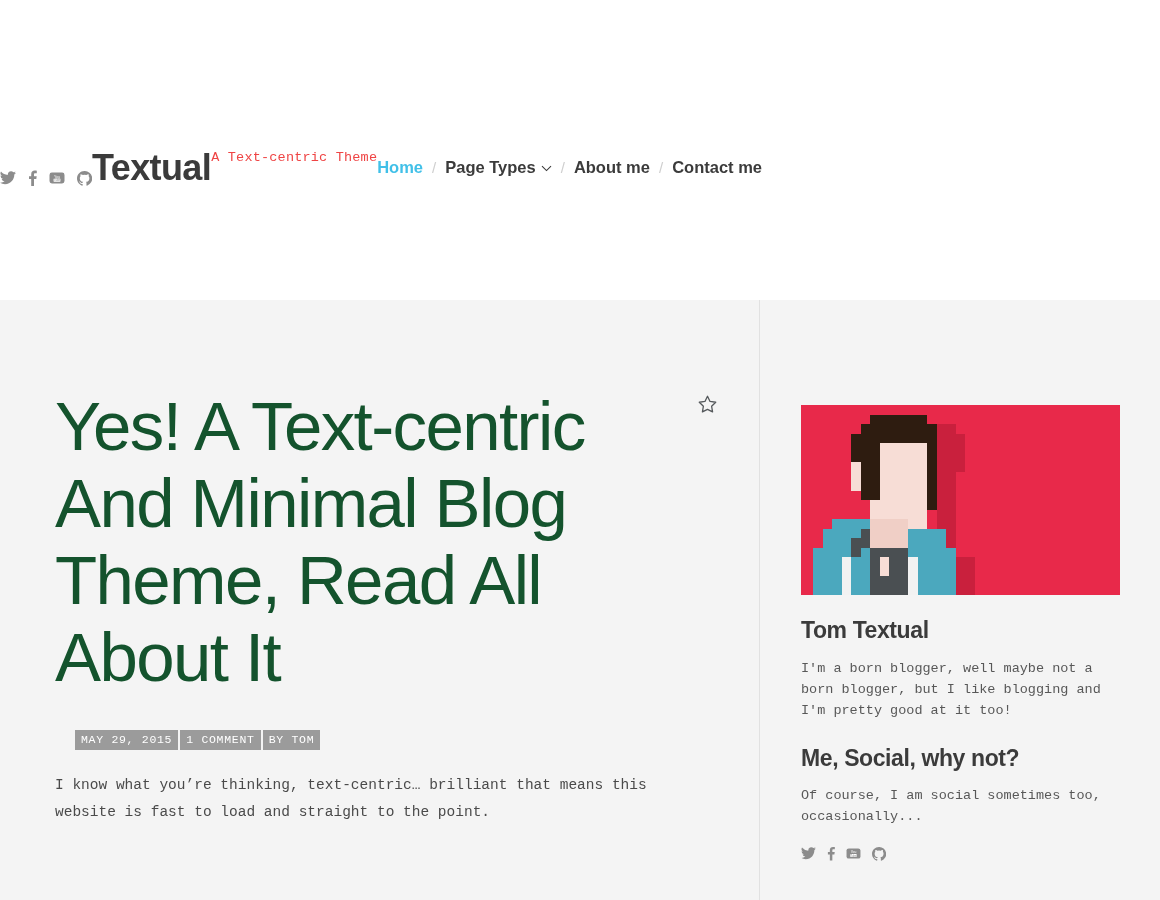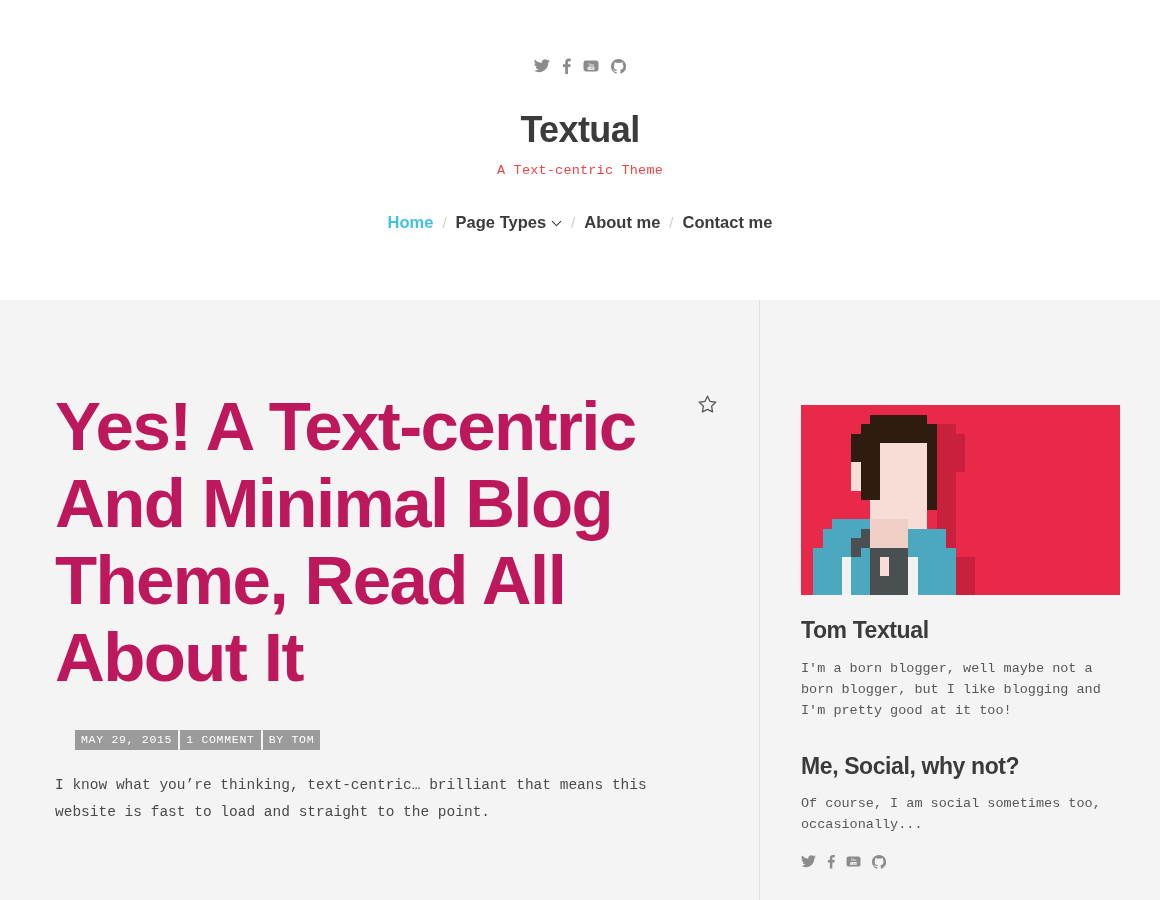--- a/index.html
+++ b/index.html
@@ -8,21 +8,21 @@
     background: #ffffff;
     font-family: "Liberation Sans", sans-serif;
     overflow: hidden;
   }
   .page { width: 1160px; height: 900px; position: relative; }
 
   
   .site-header {
     height: 300px; width: 100%;
     background: #ffffff;
-    display: flex; flex-direction: column; align-items: center;
+    display: flex; align-items: center;
   }
   .header-social {
     margin-top: 56px;
     display: flex; align-items: center; gap: 12px;
     height: 20px;
   }
   .soc-icon { display: inline-flex; align-items: center; justify-content: center; fill: #8c8c8c; }
   .site-title {
     margin-top: 36px;
     font-size: 36px; font-weight: bold; letter-spacing: -0.6px;
@@ -54,22 +54,22 @@
     border-right: 1px solid #e1e1e1;
     padding: 88px 55px 0 55px;
     position: relative;
   }
   .bookmark-btn {
     position: absolute; top: 92px; right: 40px;
     width: 24px; height: 24px;
     display: flex; align-items: center; justify-content: center;
   }
   .post-title {
-    font-size: 69px; line-height: 77px; font-weight: bold;
-    color: #be185d; letter-spacing: -1.6px;
+    font-size: 69px; line-height: 77px; font-weight: normal;
+    color: #14532d; letter-spacing: -1.6px;
     margin: 0 0 0 0; max-width: 600px;
   }
   .post-meta { margin-top: 34px; display: flex; gap: 2px; align-items: center; padding-left: 20px; }
   .badge {
     display: inline-block;
     background: #9b9b9b; color: #ffffff;
     font-family: "Liberation Mono", monospace;
     font-size: 11.5px; letter-spacing: 0.7px;
     padding: 3px 6px 4px 6px;
     white-space: nowrap;
@@ -95,21 +95,21 @@
   .widget-title {
     margin-top: 22px;
     font-size: 23px; font-weight: bold; color: #3b3b3b;
     letter-spacing: -0.4px; line-height: 1.2;
   }
   .widget-text {
     margin-top: 13px;
     font-family: "Liberation Mono", monospace;
     font-size: 13.5px; line-height: 21px; color: #585858;
   }
-  .widget-block-2 { margin-top: 32px; }
+  .widget-block-2 { margin-top: 24px; }
   .sidebar-social { margin-top: 19px; display: flex; align-items: center; gap: 11px; }
 </style>
 </head>
 <body>
 
 <div class="page">
 
   <header class="site-header">
 
     <div class="header-social">

